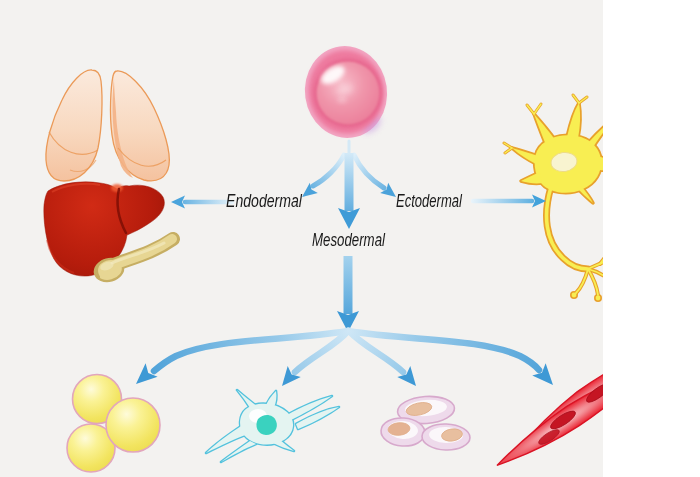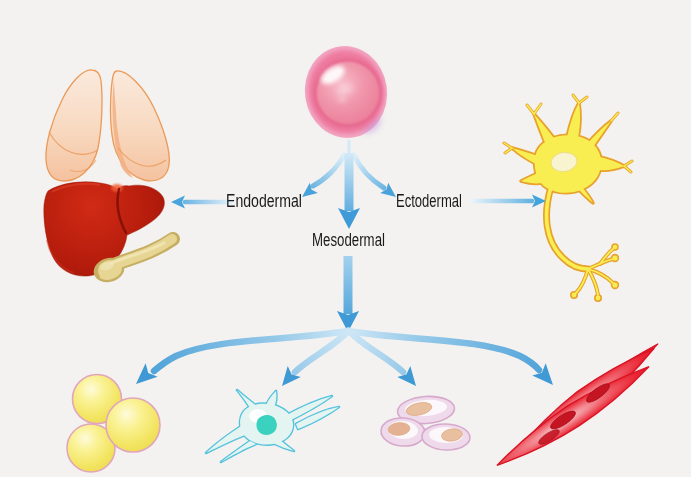--- a/index.html
+++ b/index.html
@@ -1,16 +1,16 @@
 <!DOCTYPE html>
 <html><head>
 <meta charset="utf-8">
 <style>
   html,body{margin:0;padding:0;}
-  .stage{width:691px;height:477px;position:relative;overflow:hidden;background:#f3f2f0;}
+  .stage{width:603px;height:477px;position:relative;overflow:hidden;background:#f3f2f0;font-style:italic;}
   .stage svg{display:block;}
   .lbl{font-family:"Liberation Sans","DejaVu Sans",sans-serif;font-size:17.5px;fill:#1a1a1a;}
 </style>
 </head>
 <body>
 
 <div class="stage" style="background: rgb(243, 242, 240);">
 <svg width="700" height="477" viewBox="0 0 700 477" xmlns="http://www.w3.org/2000/svg">
   <defs>
     <linearGradient id="lungG" gradientUnits="userSpaceOnUse" x1="0" y1="62" x2="0" y2="185">

